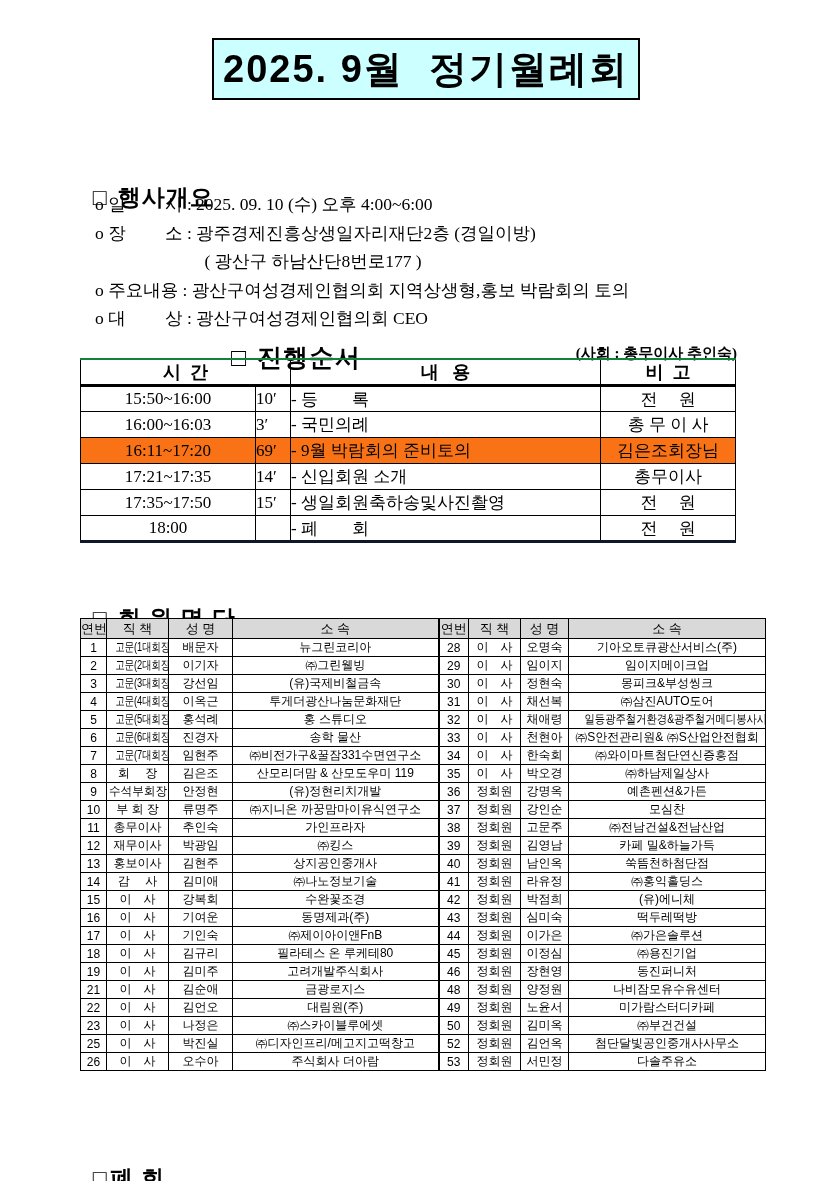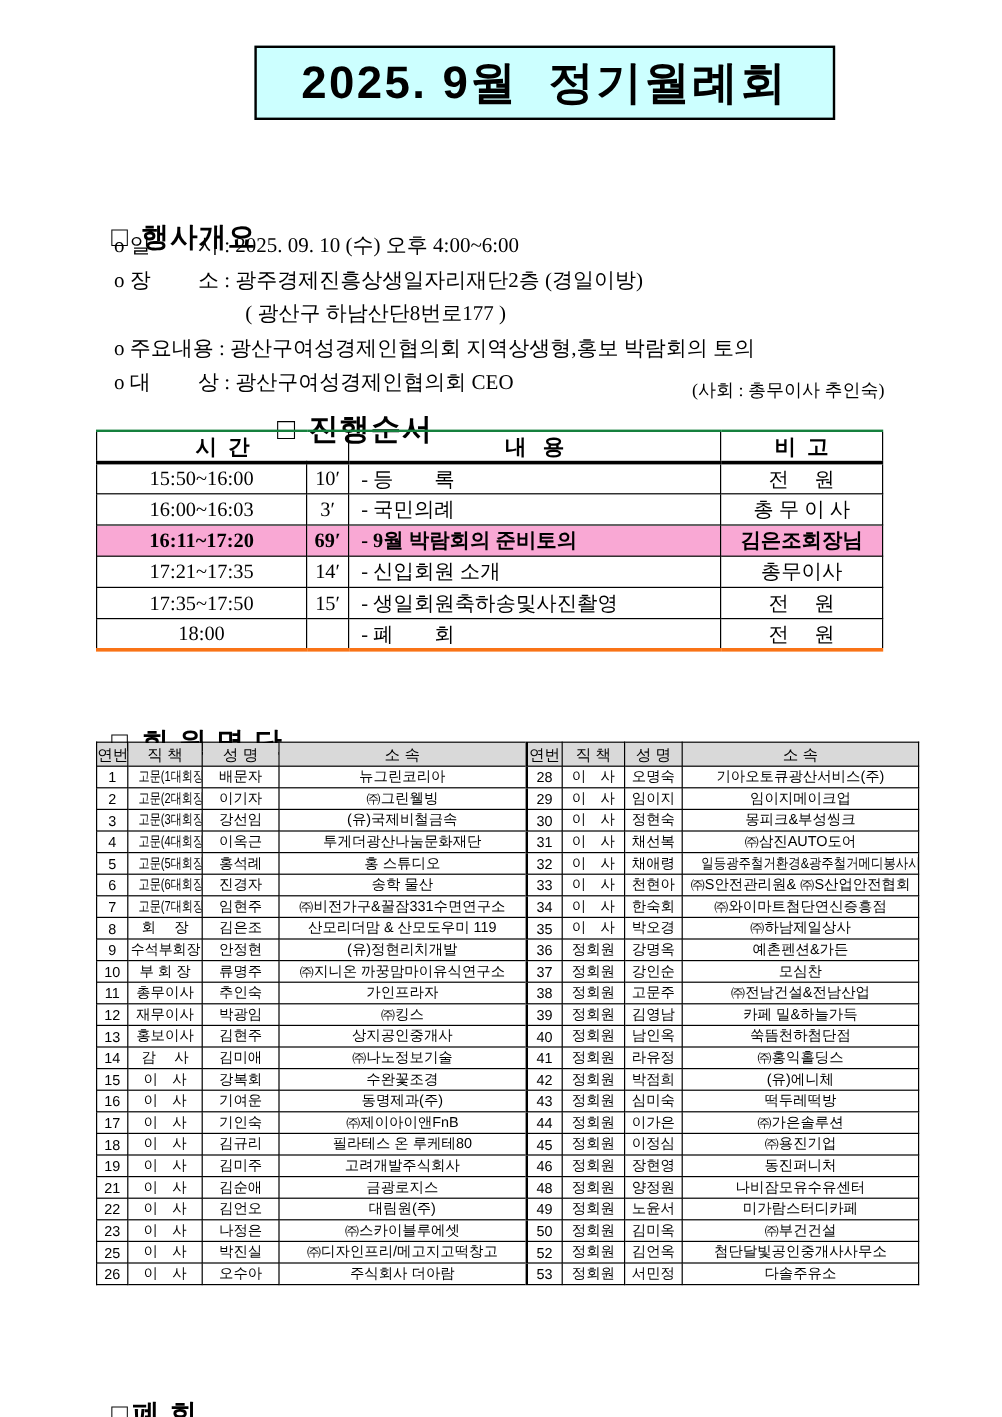--- a/index.html
+++ b/index.html
@@ -4,58 +4,58 @@
 <style>
   * { margin:0; padding:0; box-sizing:border-box; }
   html,body { background:#ffffff; }
   body {
     width:835px; height:1181px; position:relative;
     font-family:"Liberation Serif", serif; color:#000;
   }
 
   
   .title-box {
-    position:absolute; left:212px; top:38px; width:484px; height:62px;
+    position:absolute; left:212px; top:38px; width:428px; height:62px;
     background:#ccffff; border:2px solid #000;
     display:flex; align-items:center; justify-content:center;
     font-family:"Liberation Sans", sans-serif; font-weight:bold;
     font-size:38px; letter-spacing:2px; white-space:pre;
   }
 
   
   .sec-head {
     position:absolute; font-family:"Liberation Sans", sans-serif;
     font-weight:bold; font-size:23px; white-space:pre; letter-spacing:1px;
   }
   .sec-head .marker { font-weight:normal; margin-right:10px; }
 
   
   .overview-lines { position:absolute; left:95px; top:190px; font-size:17.5px; line-height:28.5px; }
   .overview-lines div { white-space:pre; }
 
   
-  .agenda-host-note { position:absolute; top:316px; right:98px; font-size:15px; white-space:pre; }
+  .agenda-host-note { position:absolute; top:344px; right:98px; font-size:15px; white-space:pre;font-weight:bold; }
 
   
   .agenda-table {
     position:absolute; left:80px; top:358px; width:655px;
     border-collapse:collapse; table-layout:fixed;
     font-size:17px;
   }
   .agenda-table th, .agenda-table td {
     border:1px solid #000; height:26px; white-space:pre; overflow:hidden;
   }
   .agenda-table thead th {
     border-top:2px solid #15803d; border-bottom:3px solid #000;
     font-size:18px; font-weight:bold; text-align:center;
   }
-  .agenda-table tbody tr:last-child td { border-bottom:3px solid #f97316; }
+  .agenda-table tbody tr:last-child td { border-bottom:3px solid #0f172a; }
   .c-time { text-align:center; }
-  .c-dur  { text-align:center; }
-  .c-content { text-align:left; padding-left:10px; }
+  .c-dur  { }
+  .c-content { text-align:left; }
   .c-note { text-align:center; }
 
   
   .member-table {
     position:absolute; left:80px; top:618px; width:685px;
     border-collapse:collapse; table-layout:fixed;
     font-family:"Liberation Sans", sans-serif; font-size:12px;
   }
   .member-table th, .member-table td {
     border:1px solid #000; text-align:center; white-space:pre; overflow:hidden;
@@ -115,21 +115,21 @@
         <td class="c-dur">10′</td>
         <td class="c-content">- 등　　록</td>
         <td class="c-note">전　 원</td>
       </tr>
       <tr>
         <td class="c-time">16:00~16:03</td>
         <td class="c-dur">3′</td>
         <td class="c-content">- 국민의례</td>
         <td class="c-note">총 무 이 사</td>
       </tr>
-      <tr style="background: #f9a8d4; font-weight: bold;">
+      <tr style="background: #f97316;">
         <td class="c-time">16:11~17:20</td>
         <td class="c-dur">69′</td>
         <td class="c-content">- 9월 박람회의 준비토의</td>
         <td class="c-note">김은조회장님</td>
       </tr>
       <tr>
         <td class="c-time">17:21~17:35</td>
         <td class="c-dur">14′</td>
         <td class="c-content">- 신입회원 소개</td>
         <td class="c-note">총무이사</td>

